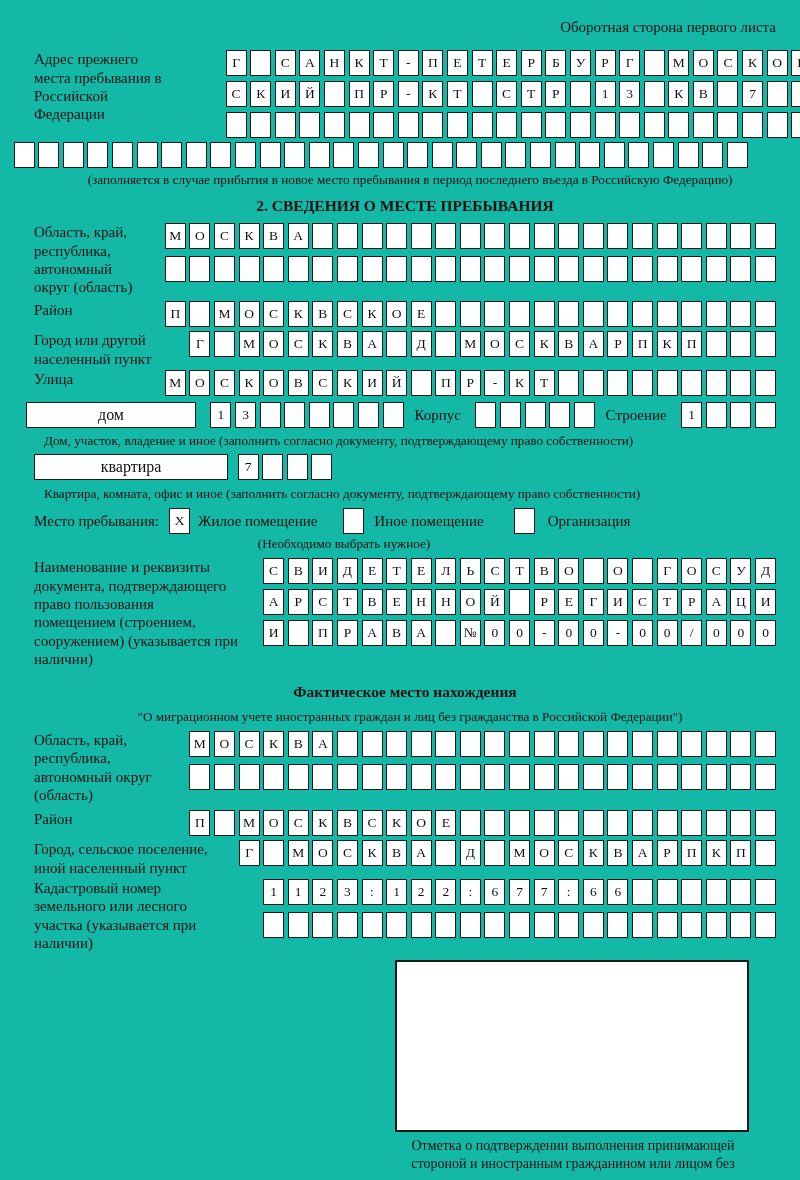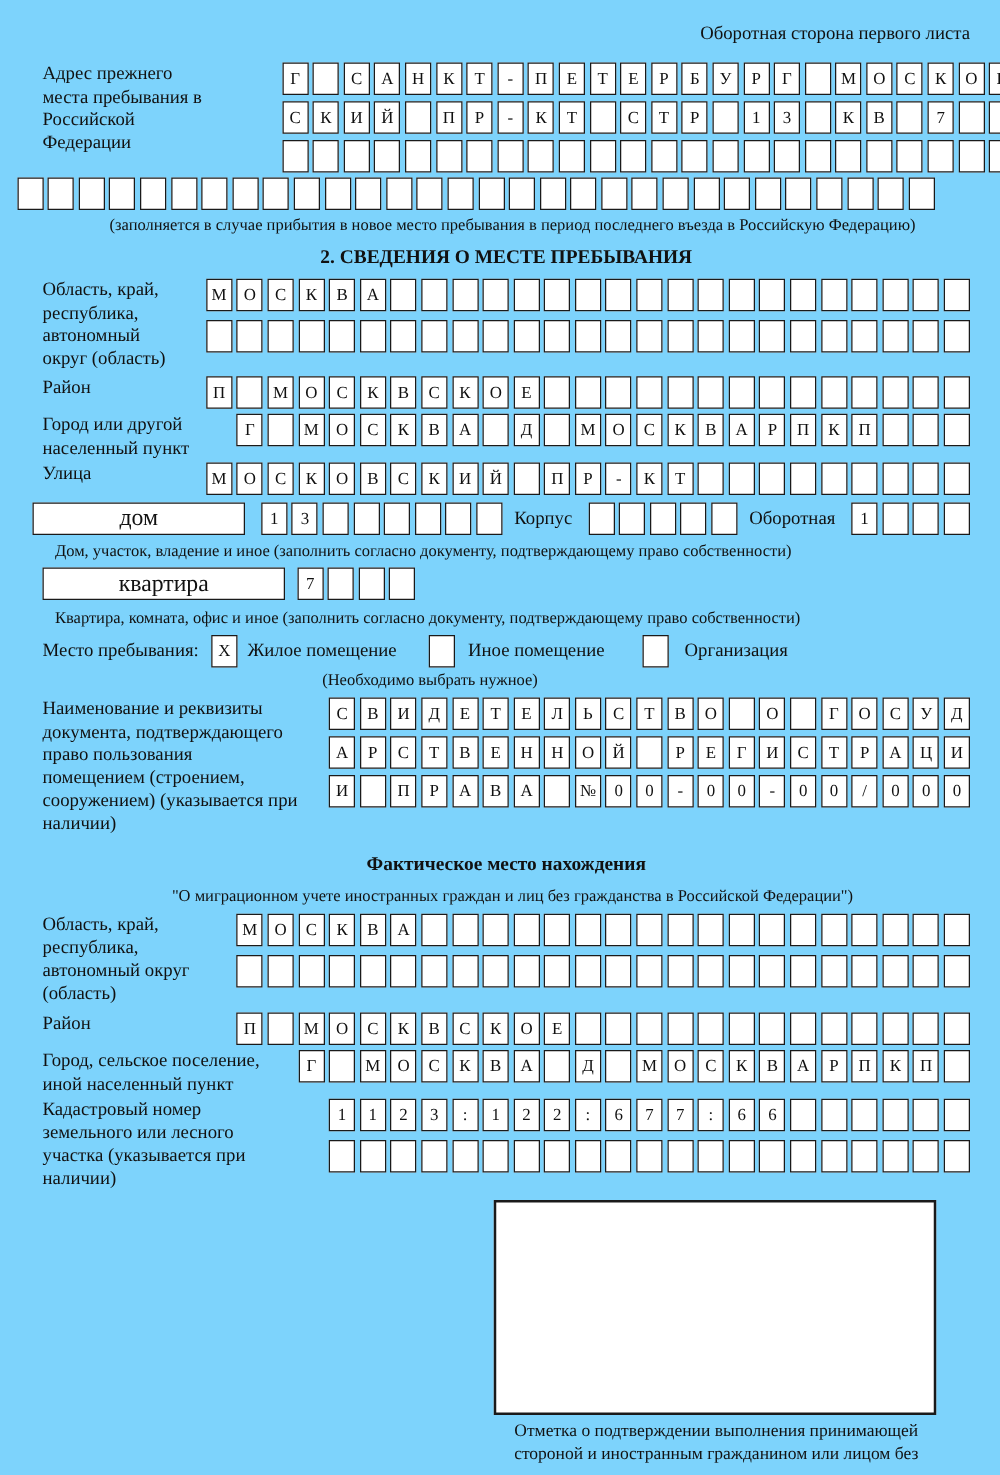--- a/index.html
+++ b/index.html
@@ -1,40 +1,40 @@
 <!DOCTYPE html>
 <html><head>
 <meta charset="utf-8">
 <style>
   html,body{margin:0;padding:0;background:#fff;}
   .page{
     width:800px;height:1180px;box-sizing:border-box;
     padding:18px 24px 0 34px;
-    background:#7dd3fc;color:#111;
+    background:#14b8a6;color:#111;
     font-family:"Liberation Serif","DejaVu Serif",serif;
     font-size:15px;line-height:1.22;
     position:relative;overflow:hidden;
   }
   .hdr-note{text-align:right;font-size:15px;}
   .row{display:flex;align-items:flex-start;}
   .grp{display:flex;align-items:flex-start;}
   .grp .lbl{flex:0 0 auto;}
   .rows-col{margin-left:auto;display:flex;flex-direction:column;align-items:flex-end;gap:5px;}
   .boxes{display:flex;flex:0 0 auto;}
   .cell{
     display:inline-flex;align-items:center;justify-content:center;
     width:19px;height:24px;border:1.6px solid #1a1a1a;margin-left:3.6px;
     font-size:13.5px;flex:none;background:#fff;box-sizing:content-box;
   }
   .note{font-size:13.2px;margin-left:10px;}
   .center{text-align:center;}
   .sec-title{font-weight:bold;text-align:center;font-size:15.5px;margin:9px 0 7px 0;}
   .namedbox{
     display:inline-flex;align-items:center;justify-content:center;
-    border:1.6px solid #1a1a1a;height:24px;background:#fff;font-size:19px;
+    border:1.6px solid #1a1a1a;height:24px;background:#fff;font-size:16px;
   }
   .mt2{margin-top:2px;}.mt4{margin-top:4px;}.mt5{margin-top:5px;}
   .mt6{margin-top:6px;}.mt14{margin-top:14px;gap:48px;}
   .stamp-box{
     width:354px;height:172px;border:2px solid #1a1a1a;background:#fff;
     margin:8px 0 0 361px;box-sizing:border-box;
   }
   .stamp-cap{width:480px;margin:5px 0 0 299px;text-align:center;font-size:14px;line-height:1.28;}
   .stay-row{display:flex;align-items:center;}
   .stay-row .cell{margin:0 0 0 4px;}
@@ -330,21 +330,21 @@
         <span class="cell"></span>
       </div>
     <div>Корпус</div>
     <div class="boxes">
         <span class="cell"></span>
         <span class="cell"></span>
         <span class="cell"></span>
         <span class="cell"></span>
         <span class="cell"></span>
       </div>
-    <div>Оборотная</div>
+    <div>Строение</div>
     <div class="boxes">
         <span class="cell">1</span>
         <span class="cell"></span>
         <span class="cell"></span>
         <span class="cell"></span>
       </div>
   </div>
   <div class="note mt5">Дом, участок, владение и иное (заполнить согласно документу, подтверждающему право собственности)</div>
 
   <div class="row mt5">

